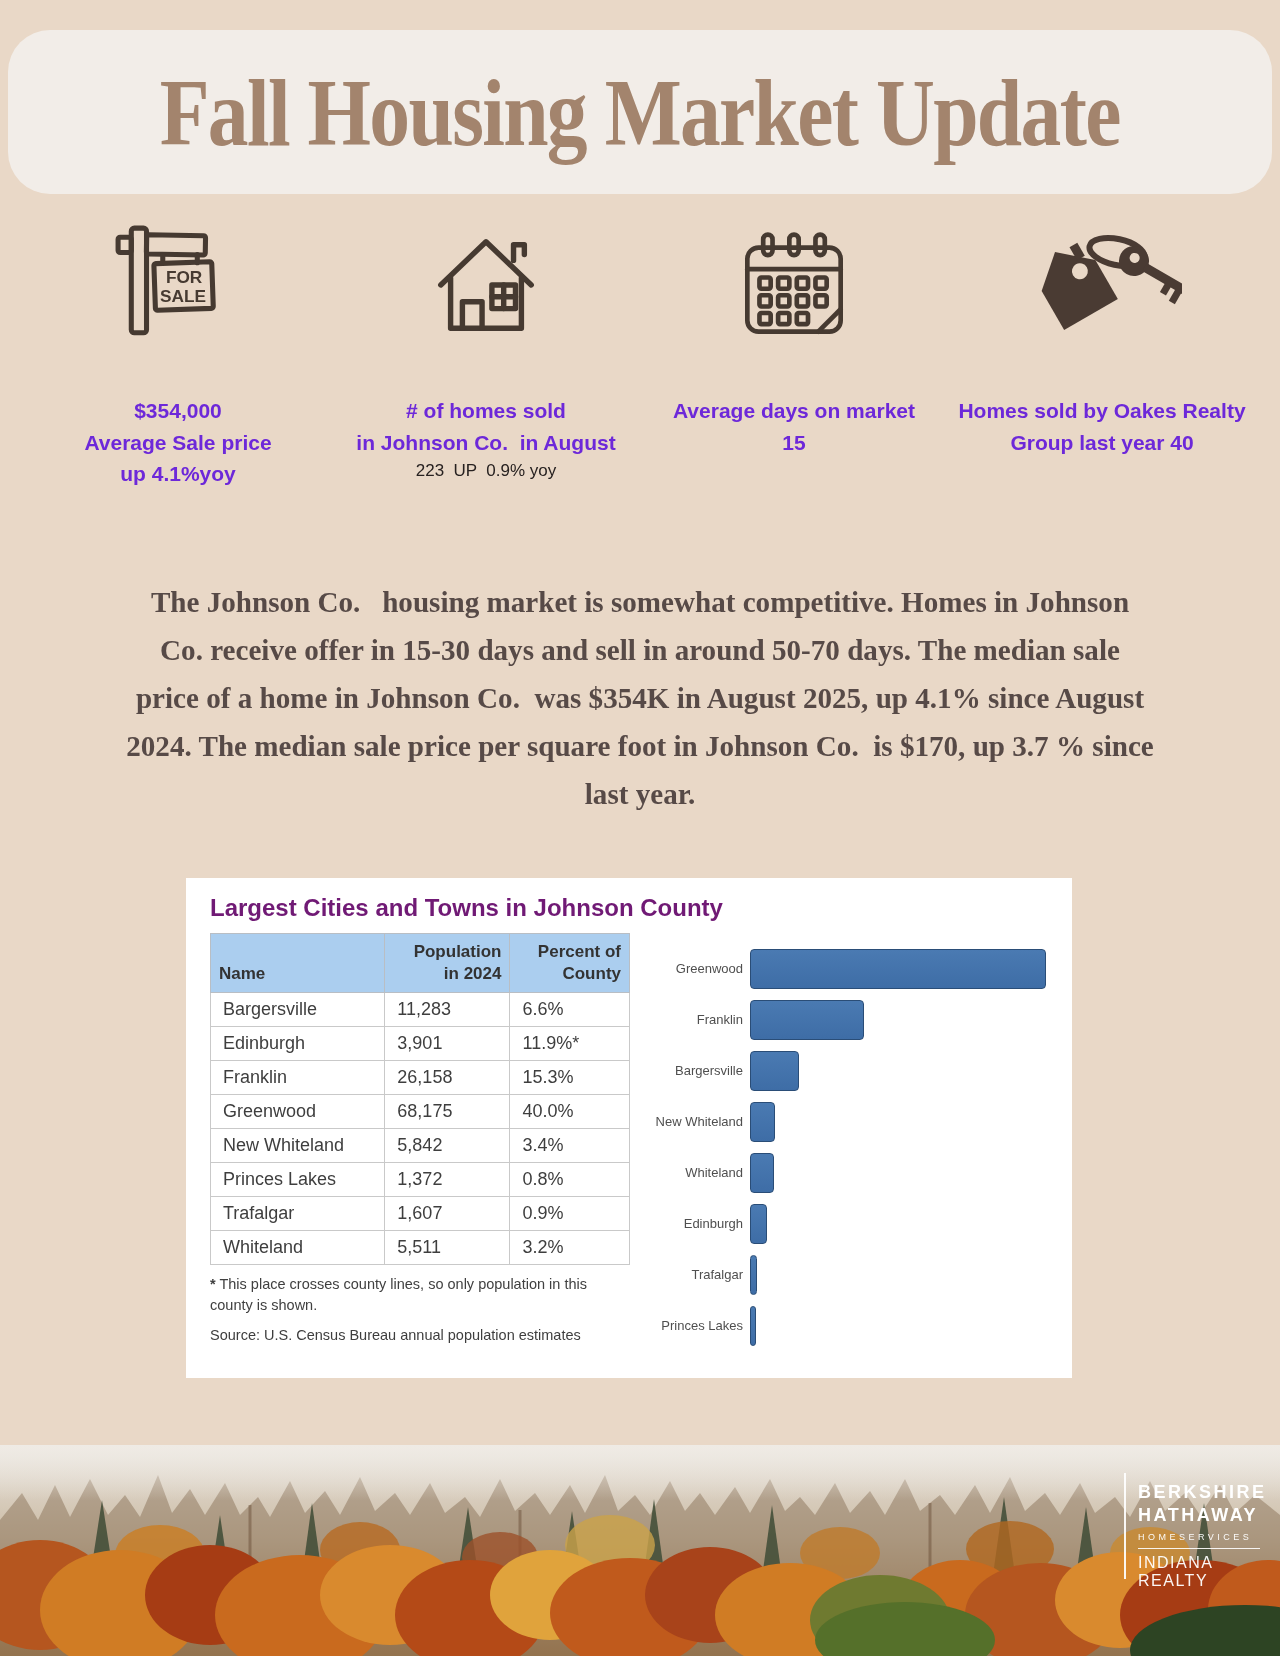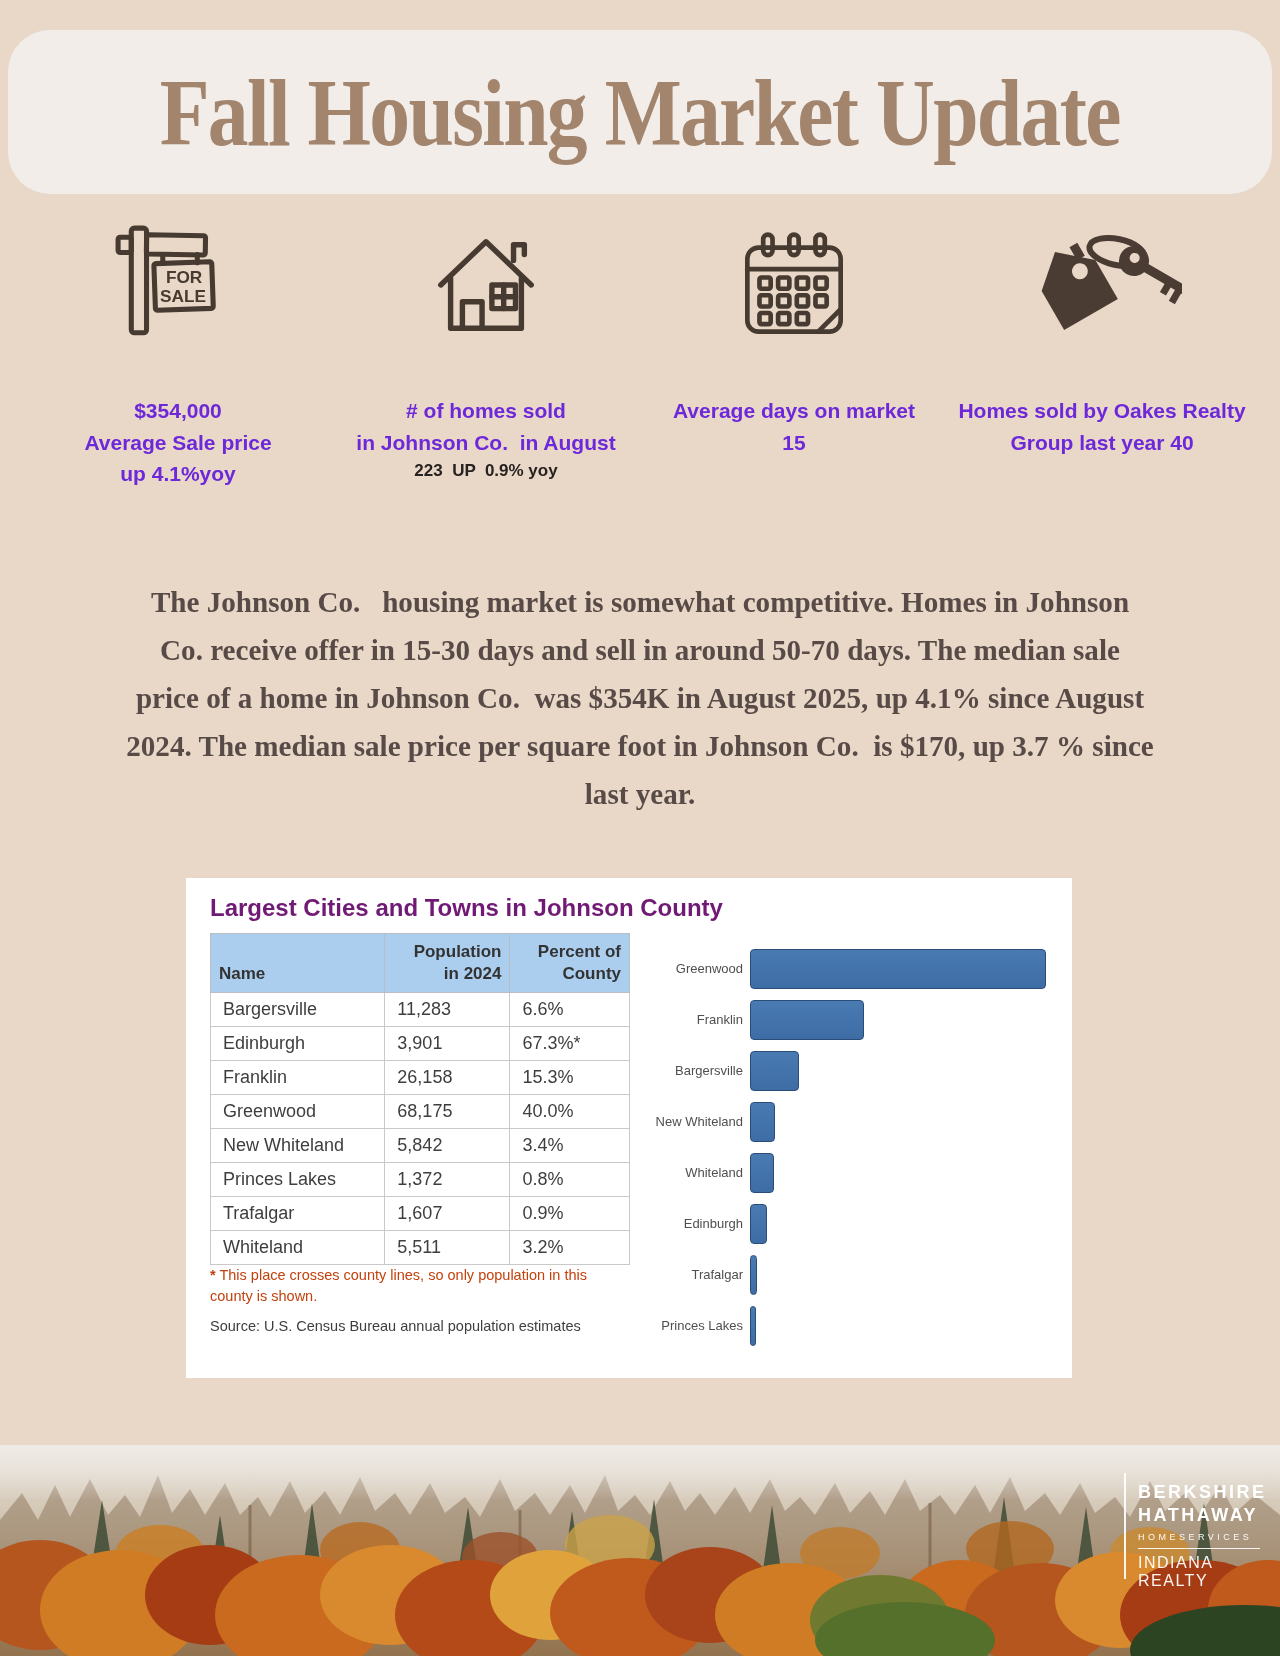--- a/index.html
+++ b/index.html
@@ -12,40 +12,40 @@
             background:#f2ede8; border-radius:42px; display:flex; align-items:center; justify-content:center; }
   .banner h1 { font-family:"Liberation Serif", serif; font-weight:700; font-size:96px;
                color:#a3846d; white-space:nowrap; transform:scaleX(.85); letter-spacing:-2px; }
 
   
   .stats-row { position:absolute; left:24px; top:205px; width:1232px; display:flex; }
   .stat { flex:1; display:flex; flex-direction:column; align-items:center; }
   .stat-iconbox { height:160px; display:flex; align-items:center; justify-content:center; }
   .stat-text { margin-top:30px; text-align:center; font-weight:700; font-size:21px;
                color:#6d28d9; line-height:1.5; white-space:pre-wrap; }
-  .stat-sub { text-align:center; font-weight:700; font-size:17px; color:#272120; margin-top:3px; white-space:pre-wrap; }
+  .stat-sub { text-align:center; font-weight:400; font-size:17px; color:#272120; margin-top:3px; white-space:pre-wrap; }
 
   
   .intro { position:absolute; left:30px; top:578px; width:1220px; text-align:center;
            font-family:"Liberation Serif", serif; font-size:30px; line-height:48px;
            color:#574a47; white-space:pre-wrap; font-weight:700; transform:scaleX(.97); }
 
   
   .panel { position:absolute; left:186px; top:878px; width:886px; height:500px;
            background:#ffffff; padding:14px 24px; }
   .panel-title { font-size:24px; font-weight:700; color:#701a75; margin:2px 0 11px 0; }
   .panel-body { display:flex; }
   .table-col { width:420px; flex:0 0 420px; }
   table { border-collapse:collapse; width:100%; color:#3e3e3e; }
   th { background:#abceef; border:1px solid #b9bec4; font-weight:700; font-size:17px; color:#333;
        padding:7px 8px; vertical-align:bottom; text-align:right; white-space:pre-line; line-height:1.3; }
   th:first-child { text-align:left; }
   td { border:1px solid #c9c9c9; background:#fff; font-size:18px; padding:6px 12px; text-align:left; }
   td.num { text-align:left; }
-  .footnote { font-size:14.5px; color:#c2410c; line-height:1.45; width:400px; }
+  .footnote { font-size:14.5px; color:#404040; margin-top:9px; line-height:1.45; width:400px; }
   .footnote b { font-weight:700; }
   .source { font-size:14.5px; color:#3e3e3e; margin-top:11px; }
 
   .chart-col { flex:1; margin-top:10px; padding-left:4px; }
   .chart-row { display:flex; align-items:center; height:51px; }
   .chart-label { width:116px; flex:0 0 116px; text-align:right; padding-right:7px;
                  font-size:13px; color:#4f4f4f; }
   .chart-bar { height:40px; border-radius:4px; border:1px solid #2a4d77;
                background:linear-gradient(180deg,#4a7ab2,#35608f); }
 
@@ -184,21 +184,21 @@
             </thead>
           <tbody id="table-body">
               <tr>
                 <td>Bargersville</td>
                 <td class="num">11,283</td>
                 <td class="num">6.6%</td>
               </tr>
               <tr>
                 <td>Edinburgh</td>
                 <td class="num">3,901</td>
-                <td class="num">67.3%*</td>
+                <td class="num">11.9%*</td>
               </tr>
               <tr>
                 <td>Franklin</td>
                 <td class="num">26,158</td>
                 <td class="num">15.3%</td>
               </tr>
               <tr>
                 <td>Greenwood</td>
                 <td class="num">68,175</td>
                 <td class="num">40.0%</td>

